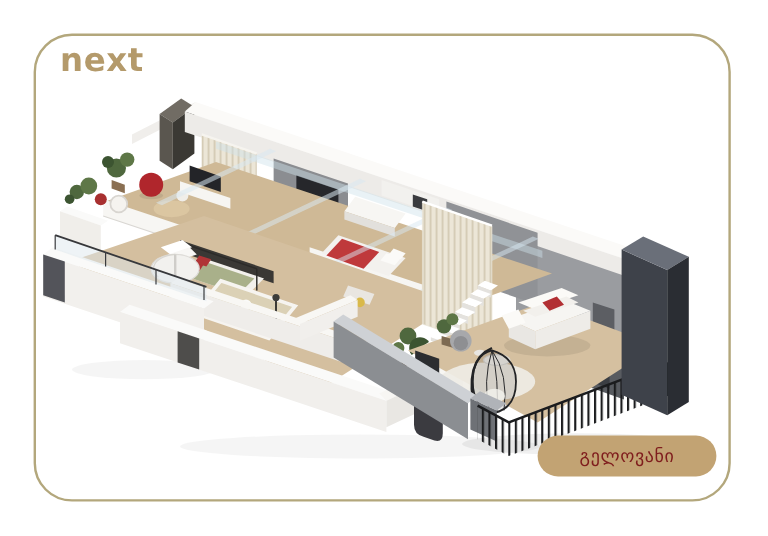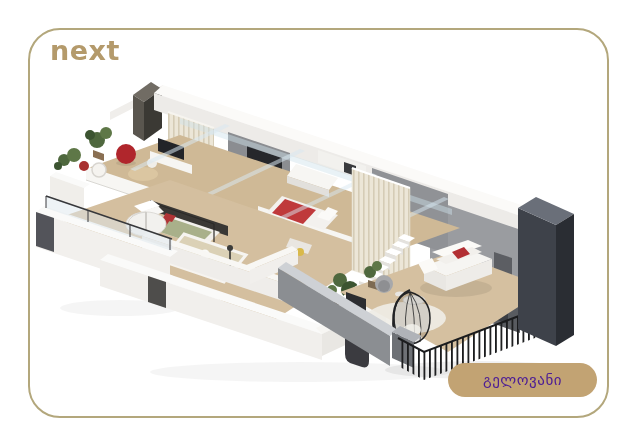--- a/index.html
+++ b/index.html
@@ -291,16 +291,16 @@
       <line x1="556" y1="302" x2="556" y2="330" stroke="#1b1c1e" stroke-width="2"></line>
     </g>
 
     <g>
       <polygon points="518,208 556,225 556,346 518,329" fill="#3e424a"></polygon>
       <polygon points="518,208 536,197 574,214 556,225" fill="#6a6f79"></polygon>
       <polygon points="556,225 574,214 574,335 556,346" fill="#2a2d33"></polygon>
     </g>
   </svg>
 
-  <div class="badge" style="background-color: rgb(194, 163, 115); color: #4c1d95;">
+  <div class="badge" style="background-color: rgb(194, 163, 115); color: #7f1d1d;">
     <span>გელოვანი</span>
   </div>
 </div>
 
 </body></html>

